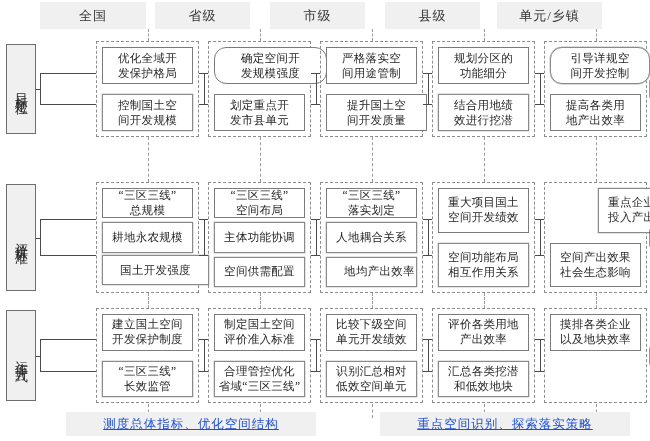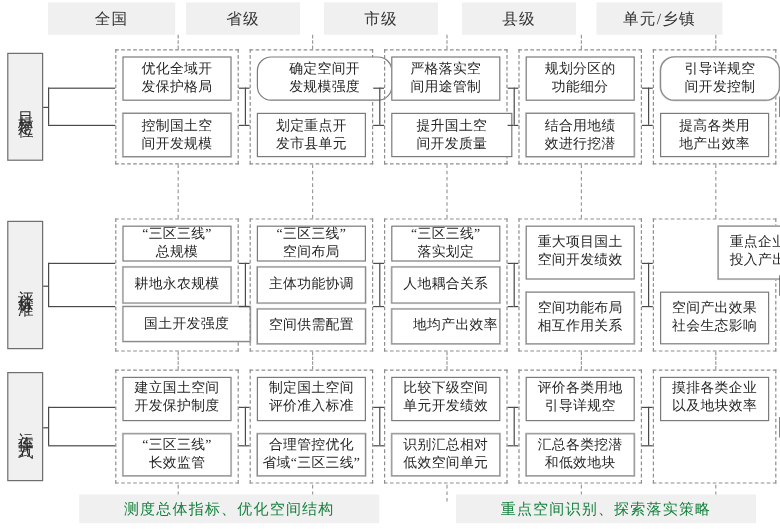--- a/index.html
+++ b/index.html
@@ -66,21 +66,21 @@
   .spine{position:absolute;width:0;border-left:1px dashed #9a9a9a;}
 
   
   .arrow-wrap{position:absolute;display:flex;align-items:center;}
   .arrow-glyph{width:32px;height:38px;display:block;}
 
   
   .bottom-bar{
     position:absolute;height:24px;background:#f0f0f0;
     display:flex;align-items:center;justify-content:center;
-    font-size:12.5px;letter-spacing:1px;color:#15803d;
+    font-size:12.5px;letter-spacing:1px;color:#1d4ed8;text-decoration:underline;
   }
 </style>
 </head>
 <body>
 
 <div id="canvas">
     <div class="col-head" style="left: 40px; top: 2px; width: 106px; height: 27px;">全国</div>
     <div class="head-stem" style="left: 147.5px; top: 29px; height: 12px;"></div>
     <div class="spine" style="left: 147.5px; top: 137px; height: 45px;"></div>
     <div class="spine" style="left: 147.5px; top: 293px; height: 15px;"></div>
@@ -245,21 +245,21 @@
 单元开发绩效</div>
     <div class="node thick" style="left: 326px; top: 360.5px; width: 91px; height: 36.5px;">识别汇总相对
 低效空间单元</div>
     <div class="conn conn-v" style="left: 427.5px; top: 339.35px; height: 31.35px;"></div>
     <div class="conn conn-h" style="left: 423px; top: 339.35px; width: 4.5px;"></div>
     <div class="conn conn-h" style="left: 427.5px; top: 339.35px; width: 4.5px;"></div>
     <div class="conn conn-h" style="left: 423px; top: 370.7px; width: 4.5px;"></div>
     <div class="conn conn-h" style="left: 427.5px; top: 370.7px; width: 4.5px;"></div>
     <div class="cell-group" style="left: 432px; top: 308px; width: 103px; height: 95px;"></div>
     <div class="node" style="left: 438px; top: 314px; width: 91px; height: 36.5px;">评价各类用地
-引导详规空</div>
+产出效率</div>
     <div class="node thick" style="left: 438px; top: 360.5px; width: 91px; height: 36.5px;">汇总各类挖潜
 和低效地块</div>
     <div class="conn conn-v" style="left: 539.5px; top: 339.35px; height: 31.35px;"></div>
     <div class="conn conn-h" style="left: 535px; top: 339.35px; width: 4.5px;"></div>
     <div class="conn conn-h" style="left: 539.5px; top: 339.35px; width: 4.5px;"></div>
     <div class="conn conn-h" style="left: 535px; top: 370.7px; width: 4.5px;"></div>
     <div class="conn conn-h" style="left: 539.5px; top: 370.7px; width: 4.5px;"></div>
     <div class="cell-group" style="left: 544px; top: 308px; width: 103px; height: 95px;"></div>
     <div class="node" style="left: 550px; top: 314px; width: 91px; height: 36.5px;">摸排各类企业
 以及地块效率</div>

